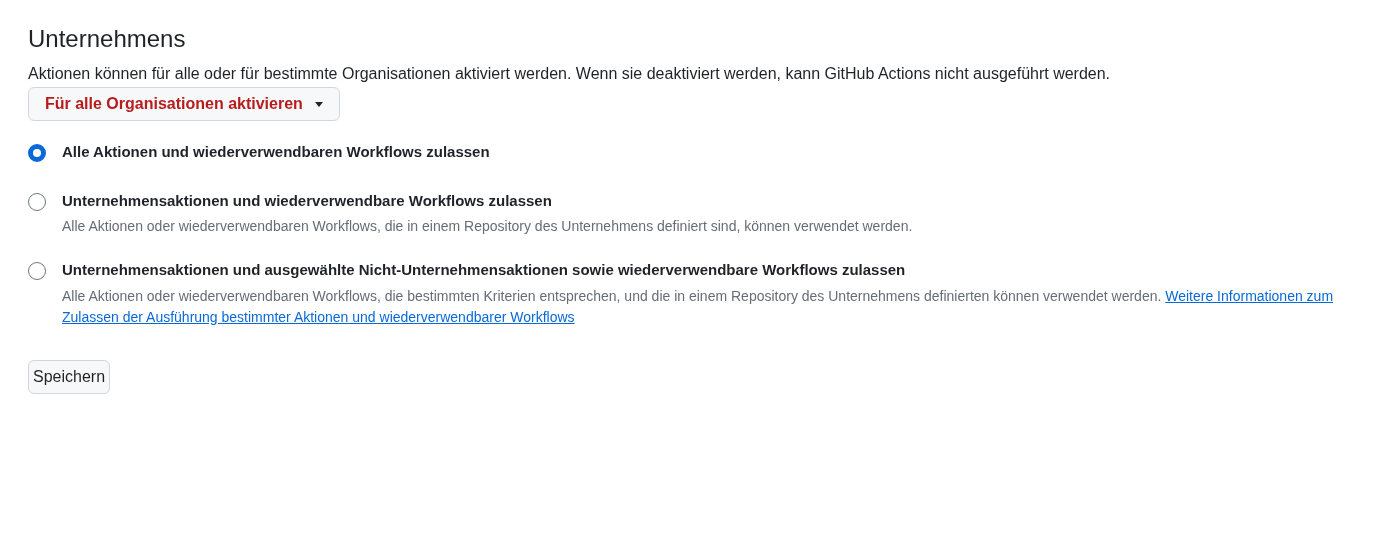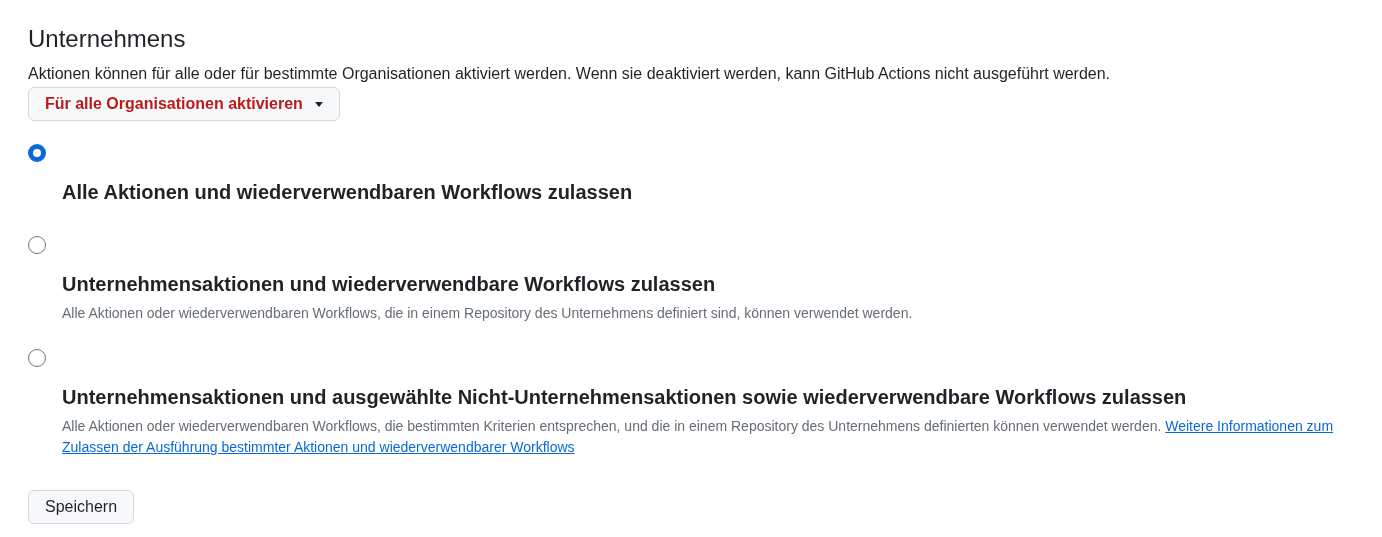--- a/index.html
+++ b/index.html
@@ -59,43 +59,42 @@
       margin-top: 3px;
       position: relative;
       cursor: pointer;
       background: #fff;
     }
     .radio.checked {
       border: 5px solid #0969da;
     }
     .radio-body { flex: 1 1 auto; }
     .radio-label {
-      font-size: 20px;
+      font-size: 15px;
       font-weight: 600;
       color: #1f2328;
       line-height: 1.5;
       margin-bottom: 4px;
       cursor: pointer;
-      margin-top: 36px;
     }
     .radio-desc {
       font-size: 14px;
       color: #656d76;
       line-height: 1.5;
     }
     .radio-desc a {
       color: #0969da;
       text-decoration: underline;
     }
     .save-btn {
       display: inline-block;
       background: #f6f8fa;
       border: 1px solid #d0d7de;
       border-radius: 6px;
-      padding: 7px 16px;
+      padding: 7px 4px;
       font-size: 16px;
       font-weight: 500;
       color: #1f2328;
       cursor: pointer;
       margin-top: 10px;
     }
   </style>
 </head>
 <body>
 

